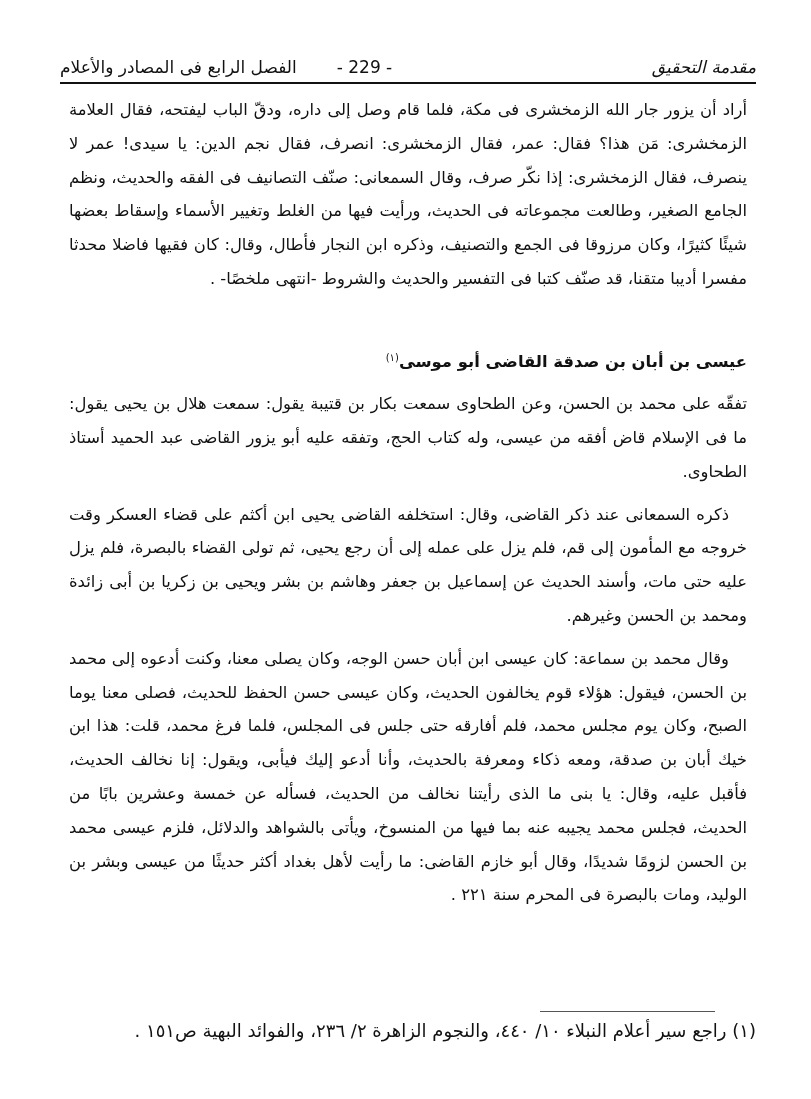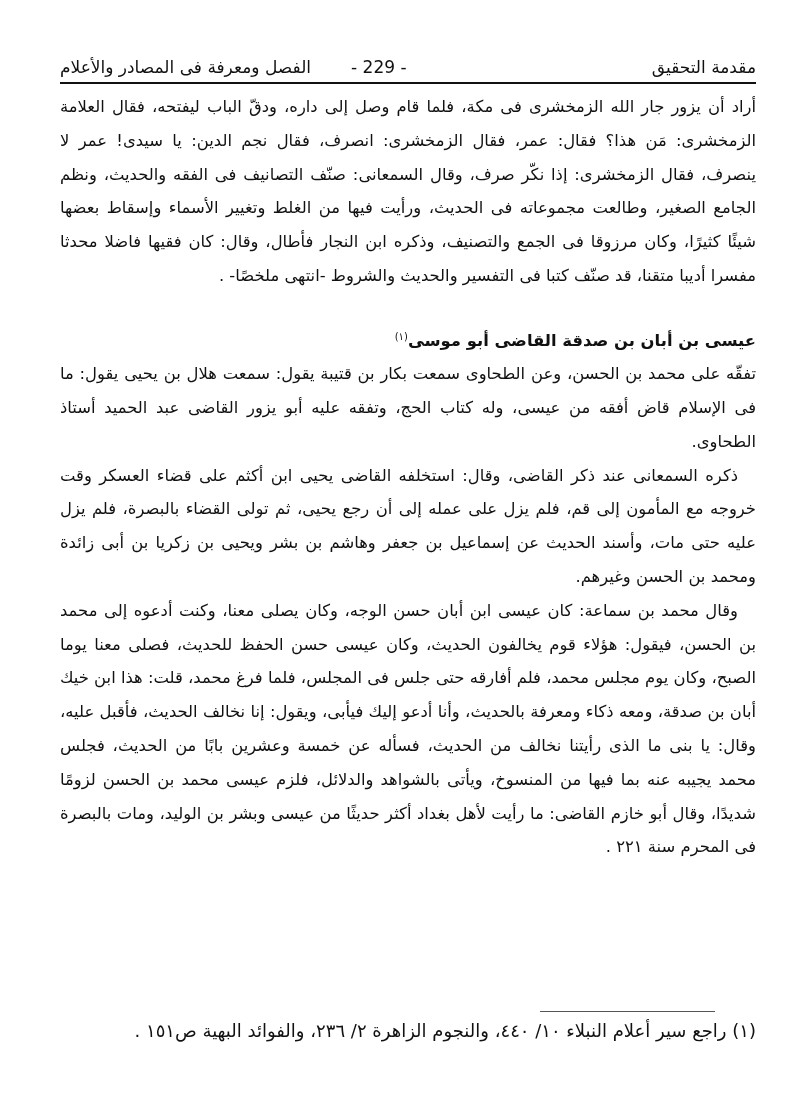--- a/index.html
+++ b/index.html
@@ -26,32 +26,32 @@
       display: flex;
       flex-direction: row;
       justify-content: space-between;
       align-items: flex-end;
       height: 28px;
       border-bottom: 2px solid #111;
       padding-bottom: 2px;
       font-size: 17px;
       line-height: 26px;
     }
-    .running-header .hdr-right { text-align: center; }
+    .running-header .hdr-right { text-align: center; font-style: italic; }
     .running-header .hdr-mid { display: flex; gap: 40px; }
     .running-header .page-num { direction: rtl; }
     .body-text {
       margin-top: 6px;
       font-size: 16.4px;
       line-height: 33.8px;
       text-align: justify;
       text-align-last: right;
     }
     .body-text p {
-      margin: 0;
+      margin: 9px;
     }
     .para.indent { text-indent: 18px; }
     .spacer { height: 27px; }
     .section-heading {
       text-align: center;
       font-weight: bold;
       font-size: 16.4px;
       line-height: 33px;
       margin: 0;
     }
@@ -81,21 +81,21 @@
   </style>
 </head>
 <body>
 
 <div class="page">
 
   <div class="running-header">
     <span class="hdr-right">مقدمة التحقيق</span>
     <span class="hdr-mid">
       <span class="page-num">- 229 -</span>
-      <span>الفصل ومعرفة فى المصادر والأعلام</span>
+      <span>الفصل الرابع فى المصادر والأعلام</span>
     </span>
   </div>
 
   <div class="body-text">
     <p class="para">أراد أن يزور جار الله الزمخشرى فى مكة، فلما قام وصل إلى داره، ودقّ الباب ليفتحه، فقال العلامة الزمخشرى: مَن هذا؟ فقال: عمر، فقال الزمخشرى: انصرف، فقال نجم الدين: يا سيدى! عمر لا ينصرف، فقال الزمخشرى: إذا نكّر صرف، وقال السمعانى: صنّف التصانيف فى الفقه والحديث، ونظم الجامع الصغير، وطالعت مجموعاته فى الحديث، ورأيت فيها من الغلط وتغيير الأسماء وإسقاط بعضها شيئًا كثيرًا، وكان مرزوقا فى الجمع والتصنيف، وذكره ابن النجار فأطال، وقال: كان فقيها فاضلا محدثا مفسرا أديبا متقنا، قد صنّف كتبا فى التفسير والحديث والشروط -انتهى ملخصًا- .</p>
 
     <div class="spacer"></div>
 
     <p class="section-heading"><span>عيسى بن أبان بن صدقة القاضى أبو موسى</span><sup>(١)</sup></p>
 

